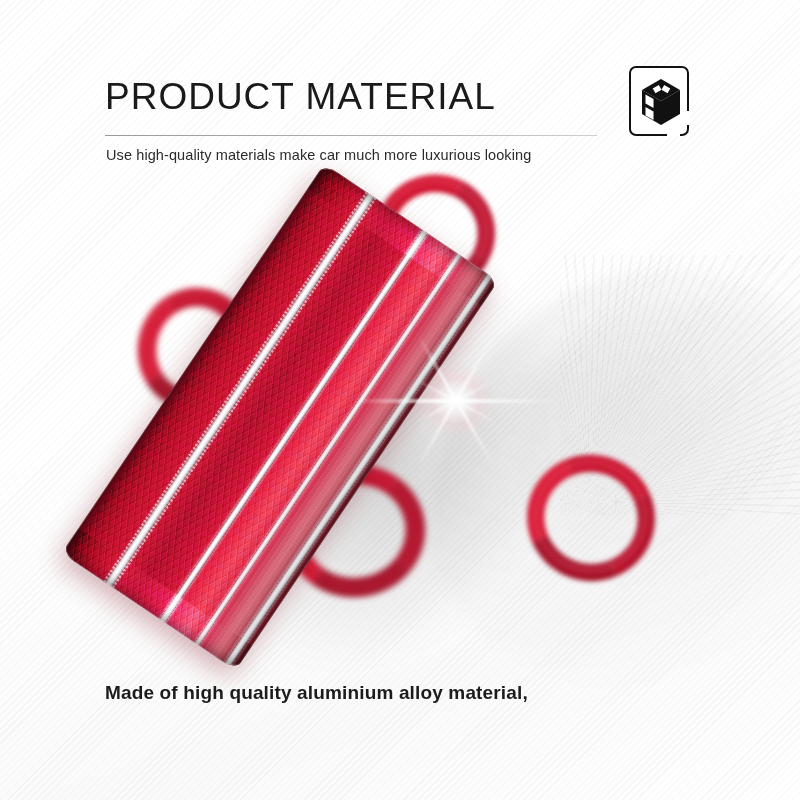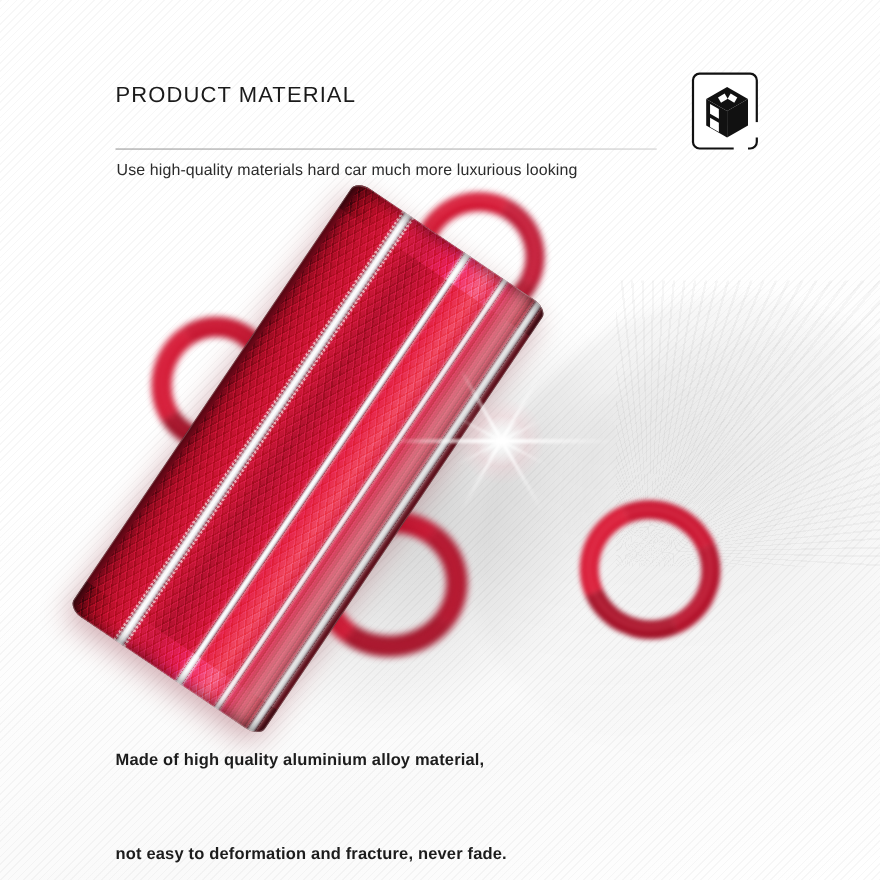--- a/index.html
+++ b/index.html
@@ -64,21 +64,21 @@
     background:linear-gradient(160deg, rgba(255,255,255,0) 40%, rgba(0,0,0,0.018) 78%, rgba(255,255,255,0) 100%);
     pointer-events:none;
   }
 
   
   .header { position:absolute; left:0; top:0; width:800px; height:175px; }
 
   .page-title {
     position:absolute;
     left:105px; top:76px;
-    font-size:20px;
+    font-size:37px;
     font-weight:400;
     letter-spacing:1.0px;
     color:#1a1a1a;
     white-space:nowrap;
   }
 
   .header-rule {
     position:absolute;
     left:105px; top:135px;
     width:492px; height:1px;
@@ -334,21 +334,21 @@
     width:78px; height:78px; margin:-39px 0 0 -39px;
     border-radius:50%;
     background:radial-gradient(circle, rgba(255,255,255,0.98) 0%, rgba(255,255,255,0.55) 18%, rgba(255,190,200,0.22) 42%, rgba(255,255,255,0) 72%);
   }
 
   
   .copy { position:absolute; left:0; top:668px; width:800px; height:132px; }
   .copy-line {
     position:absolute;
     left:105px;
-    font-size:15px;
+    font-size:19px;
     font-weight:700;
     color:#1c1c1c;
     letter-spacing:0.15px;
     white-space:nowrap;
   }
   .copy-line.l1 { top:14px; }
   .copy-line.l2 { top:57px; }
   .copy-line.l3 { top:100px; }
 </style>
 </head>
@@ -361,21 +361,21 @@
   <div class="bg-sweep2"></div>
   <div class="bg-fan"></div>
   <div class="bg-diagonal"></div>
 
   <div class="header">
 
     <div class="page-title">PRODUCT MATERIAL</div>
 
     <div class="header-rule"></div>
 
-    <div class="subtitle">Use high-quality materials hard car much more luxurious looking</div>
+    <div class="subtitle">Use high-quality materials make car much more luxurious looking</div>
 
     <div class="badge-icon">
       <svg width="42" height="52" viewBox="0 0 42 52" aria-hidden="true">
 
         <path d="M21 2 L40 13 L21 24 L2 13 Z" fill="#111"></path>
         <rect x="13.5" y="9.5" width="7" height="5.5" fill="#fff" transform="rotate(-30 17 12)"></rect>
         <rect x="22.5" y="9.5" width="7" height="5.5" fill="#fff" transform="rotate(30 26 12)"></rect>
 
         <path d="M21 24 L40 13 L40 37 L21 48 Z" fill="#111"></path>
 
@@ -428,16 +428,15 @@
       <i class="sp-a"></i>
         <i class="sp-b"></i>
         <i class="sp-c"></i>
       <i class="sp-d"></i>
         <i class="sp-e"></i>
     </div>
   </div>
 
   <div class="copy">
     <div class="copy-line l1">Made of high quality aluminium alloy material,</div>
-    <div class="copy-line l3">not easy to deformation and fracture, never fade.</div>
   </div>
 
 </div>
 
 </body></html>

